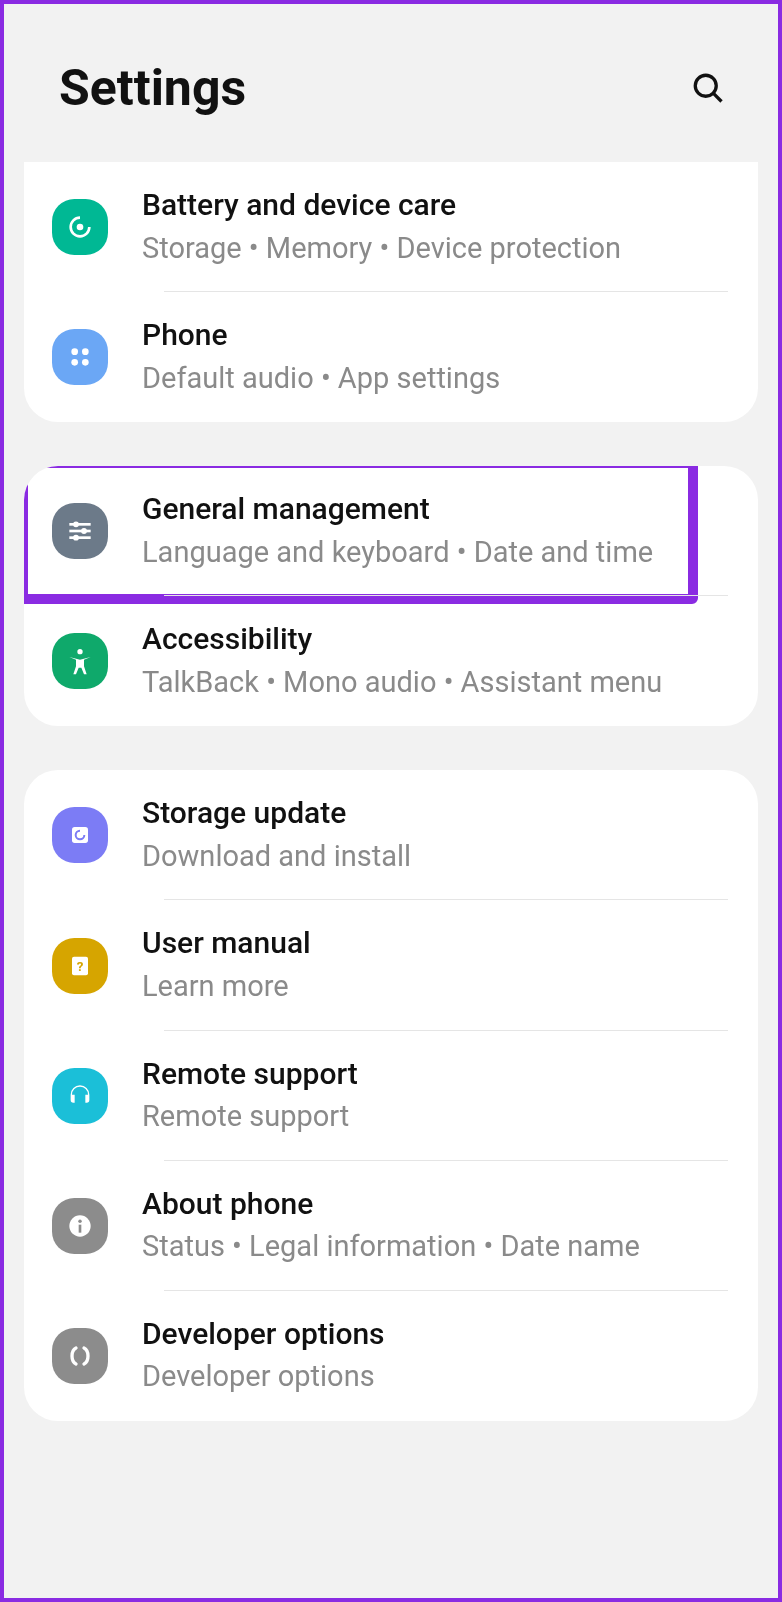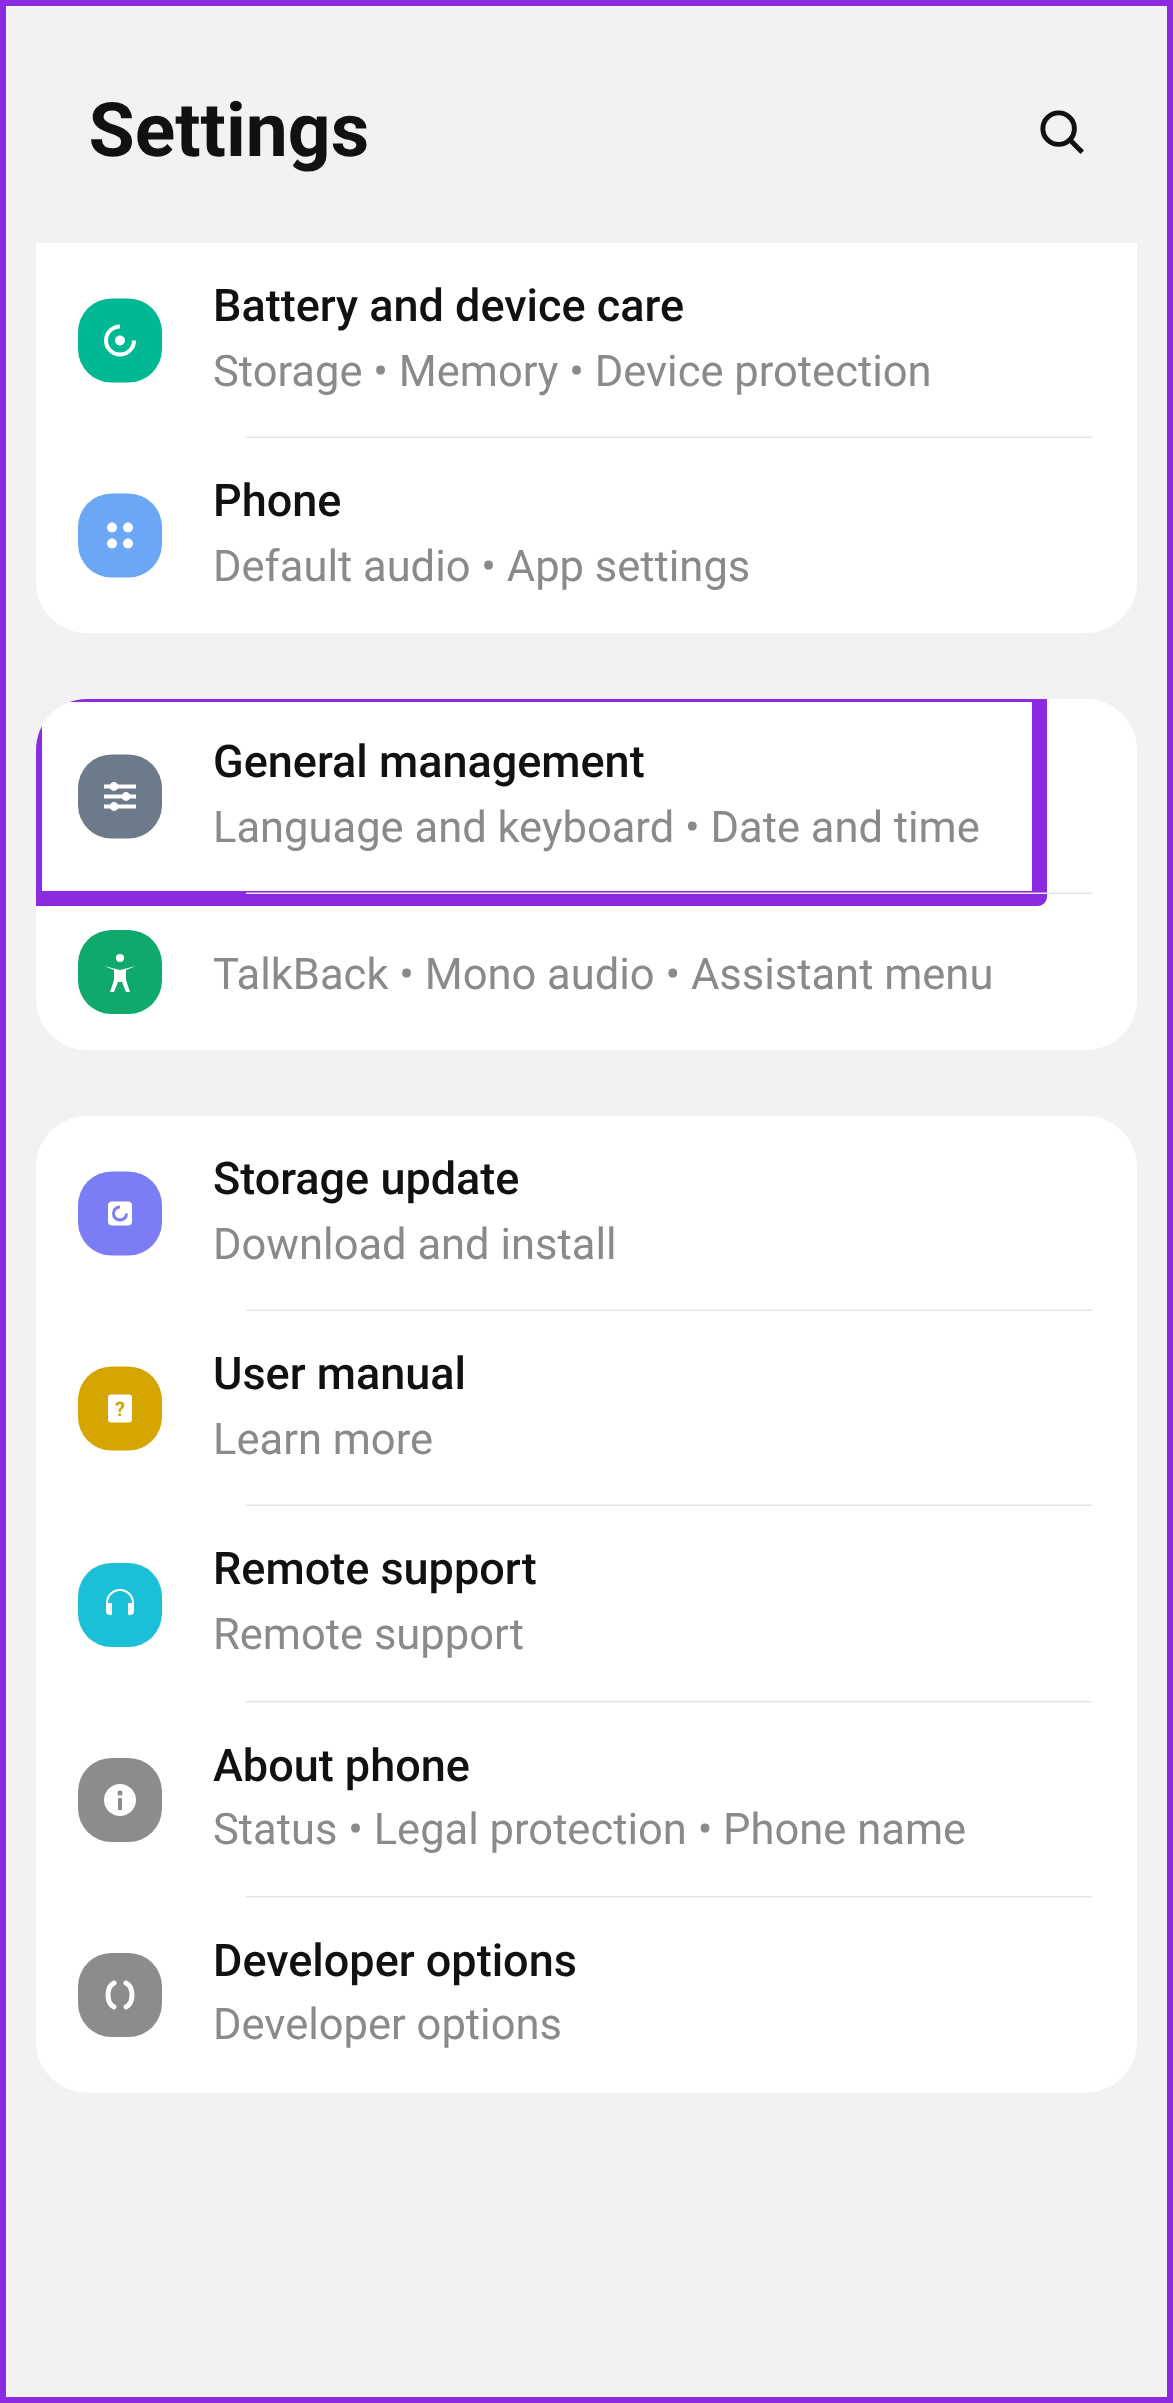--- a/index.html
+++ b/index.html
@@ -154,20 +154,21 @@
     <div class="highlight" style="top:-8px;left:-6px;right:60px;bottom:-8px;"></div>
   </div>
   <div class="item">
     <div class="icon ic-green squircle">
       <svg viewBox="0 0 24 24">
           <circle cx="12" cy="5" r="2"></circle>
           <path d="M4 9l8 2 8-2-5 2v5l2 6h-2l-2-5h-2l-2 5H7l2-6v-5z"></path>
         </svg>
     </div>
     <div class="text-col">
+      <div class="item-title">Accessibility</div>
       <div class="item-sub">TalkBack  •  Mono audio  •  Assistant menu</div>
     </div>
   </div>
 </div>
 
 <div class="group">
   <div class="item">
     <div class="icon ic-indigo squircle">
       <svg viewBox="0 0 24 24">
           <rect x="6" y="6" width="12" height="12" rx="2" fill="#fff"></rect>
@@ -205,21 +206,21 @@
   <div class="item">
     <div class="icon ic-gray squircle">
       <svg viewBox="0 0 24 24">
           <circle cx="12" cy="12" r="8" fill="#fff"></circle>
           <circle cx="12" cy="8.5" r="1.3" fill="#8c8c8c"></circle>
           <rect x="11" y="11" width="2" height="6" fill="#8c8c8c"></rect>
         </svg>
     </div>
     <div class="text-col">
       <div class="item-title">About phone</div>
-      <div class="item-sub">Status  •  Legal protection  •  Phone name</div>
+      <div class="item-sub">Status  •  Legal information  •  Date name</div>
     </div>
   </div>
   <div class="item">
     <div class="icon ic-gray2 squircle">
       <svg viewBox="0 0 24 24">
           <path d="M9 6c-2 1-3 3-3 6s1 5 3 6M15 6c2 1 3 3 3 6s-1 5-3 6" stroke="#fff" stroke-width="2.5" fill="none" stroke-linecap="round"></path>
         </svg>
     </div>
     <div class="text-col">
       <div class="item-title">Developer options</div>

